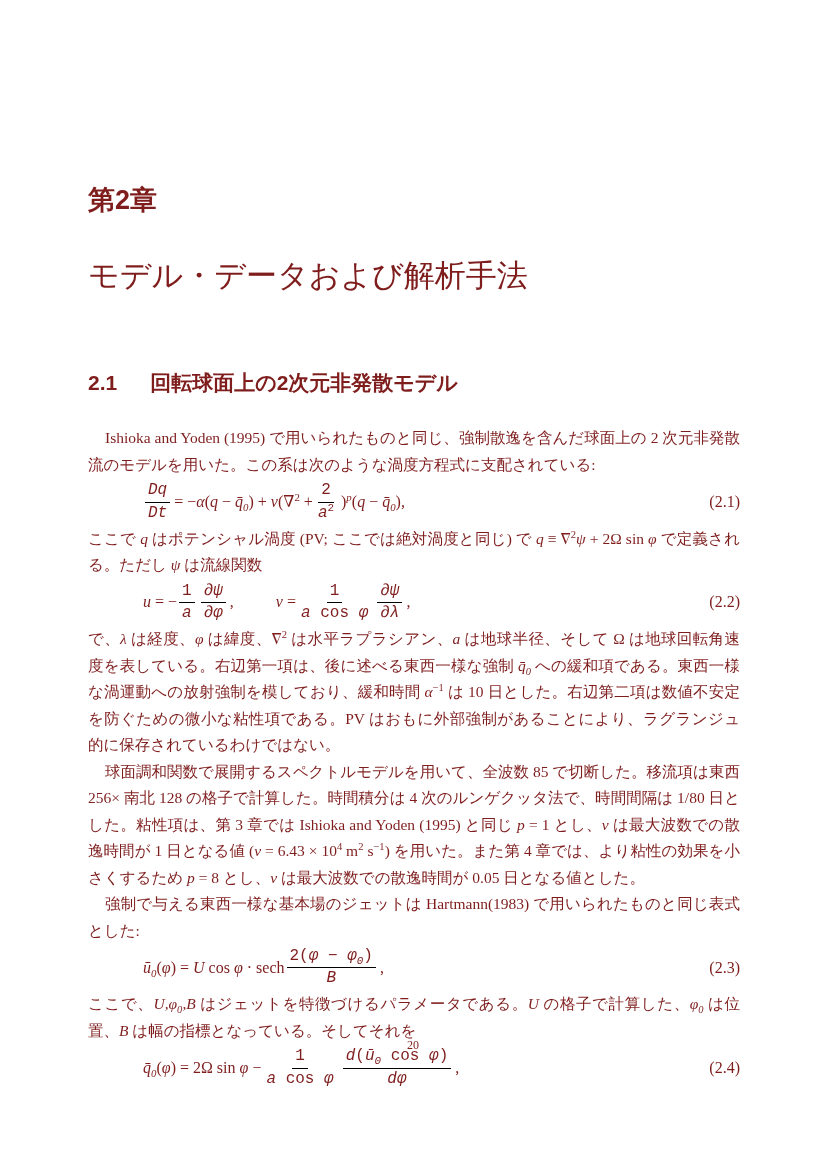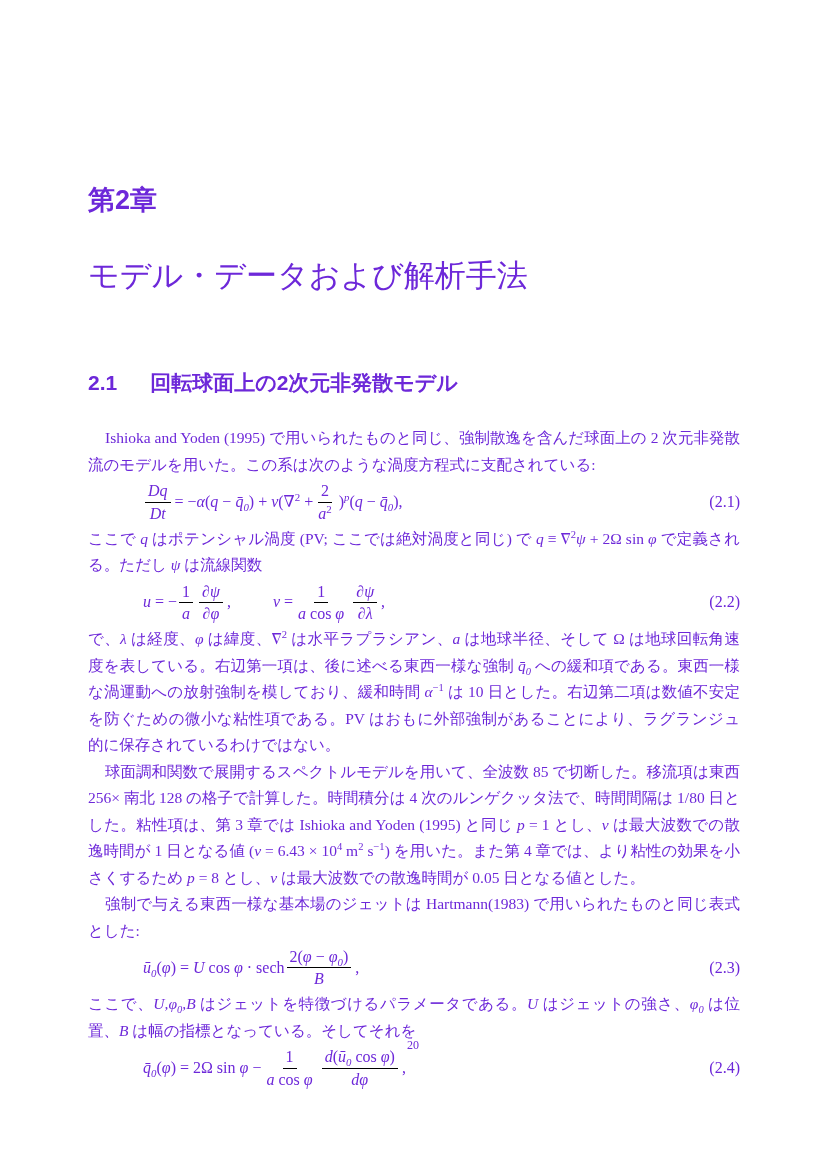--- a/index.html
+++ b/index.html
@@ -2,21 +2,21 @@
 <html lang="ja"><head>
 <meta charset="utf-8">
 <style>
   html,body { margin:0; padding:0; background:#fff; }
   .page {
     position:relative;
     width:826px; height:1169px;
     background:#ffffff;
     box-sizing:border-box;
     padding:186px 86px 0 88px;
-    color:#6d28d9;
+    color:#7f1d1d;
     font-family:"Liberation Serif","DejaVu Serif",serif;
     overflow:hidden;
   }
   .chapter-number {
     font-family:"Liberation Sans","DejaVu Sans",sans-serif;
     font-weight:bold;
     font-size:27px;
     line-height:1.1;
   }
   .chapter-title {
@@ -52,20 +52,21 @@
     white-space:nowrap;
   }
   .eqseg { display:inline-block; }
   .frac {
     display:inline-flex;
     flex-direction:column;
     align-items:center;
     margin:0 4px 0 2px;
     line-height:1.2;
     text-align:center;
+    font-family:Liberation Mono, monospace;
   }
   .frac .num { border-bottom:1px solid #000; padding:0 3px 1px 3px; display:block; }
   .frac .den { padding:1px 3px 0 3px; display:block; }
   .gap { margin-left:42px; }
   .eqnum { margin-left:auto; }
   .mi { font-style:italic; }
   .sup { font-size:0.68em; vertical-align:super; line-height:0; }
   .sub { font-size:0.68em; vertical-align:sub; line-height:0; }
   .page-number {
     position:absolute;
@@ -139,21 +140,21 @@
   <div class="eqrow">
     <span class="eqseg"><span class="mi">ū</span><span class="mi sub">0</span><span>(</span><span class="mi">φ</span><span>) = </span><span class="mi">U</span><span> cos </span><span class="mi">φ</span><span> · sech </span></span>
     <span class="frac">
       <span class="num"><span>2(</span><span class="mi">φ</span><span> − </span><span class="mi">φ</span><span class="mi sub">0</span><span>)</span></span>
       <span class="den"><span class="mi">B</span></span>
     </span>
     <span class="eqseg"><span>,</span></span>
     <span class="eqnum">(2.3)</span>
   </div>
 
-  <p class="body"><span>ここで、</span><span class="mi">U,φ</span><span class="mi sub">0</span><span class="mi">,B</span><span> はジェットを特徴づけるパラメータである。</span><span class="mi">U</span><span> はジェットの強さ、</span><span class="mi">φ</span><span class="mi sub">0</span><span> は位置、</span><span class="mi">B</span><span> は幅の指標となっている。そしてそれを</span></p>
+  <p class="body"><span>ここで、</span><span class="mi">U,φ</span><span class="mi sub">0</span><span class="mi">,B</span><span> はジェットを特徴づけるパラメータである。</span><span class="mi">U</span><span> の格子で計算した、</span><span class="mi">φ</span><span class="mi sub">0</span><span> は位置、</span><span class="mi">B</span><span> は幅の指標となっている。そしてそれを</span></p>
 
   <div class="eqrow">
     <span class="eqseg"><span class="mi">q̄</span><span class="mi sub">0</span><span>(</span><span class="mi">φ</span><span>) = 2Ω sin </span><span class="mi">φ</span><span> − </span></span>
     <span class="frac">
       <span class="num"><span>1</span></span>
       <span class="den"><span class="mi">a</span><span> cos </span><span class="mi">φ</span></span>
     </span>
     <span class="frac">
       <span class="num"><span class="mi">d</span><span>(</span><span class="mi">ū</span><span class="mi sub">0</span><span> cos </span><span class="mi">φ</span><span>)</span></span>
       <span class="den"><span class="mi">dφ</span></span>

